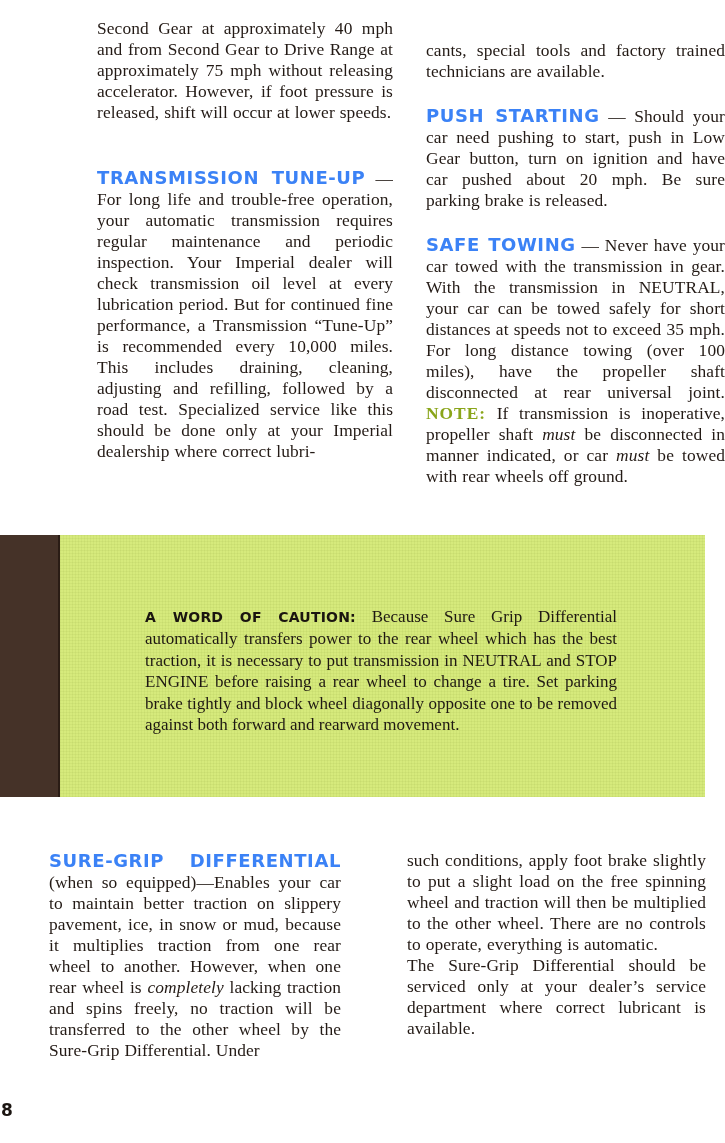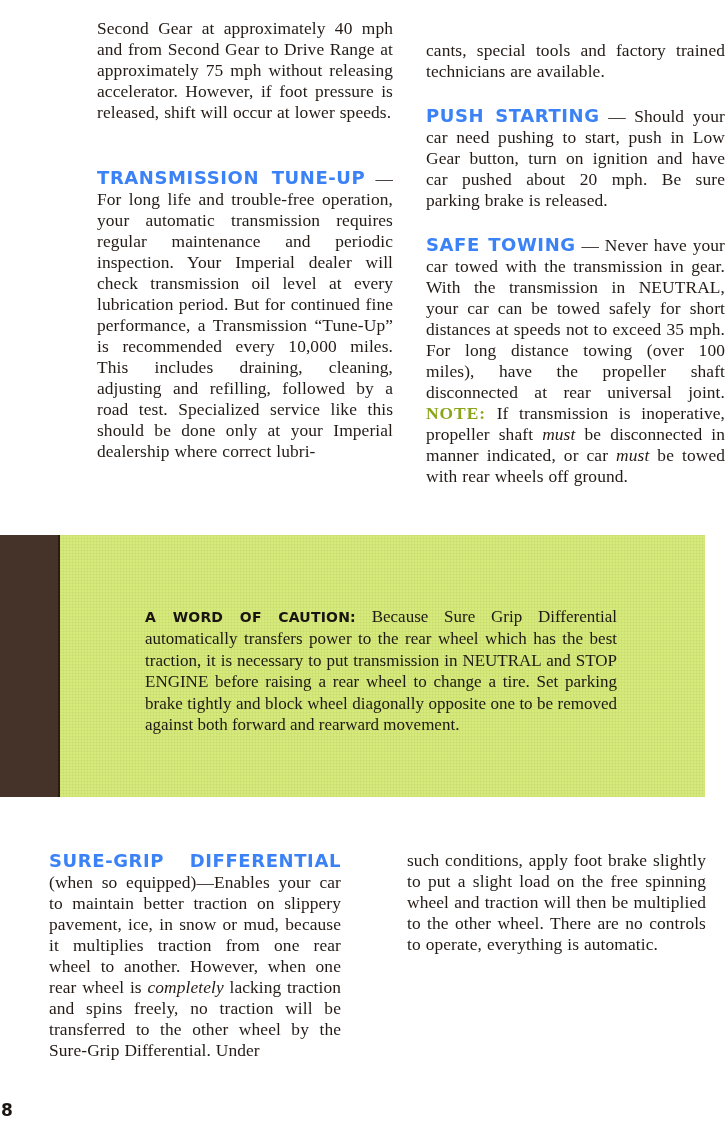--- a/index.html
+++ b/index.html
@@ -84,15 +84,16 @@
   <div class="caution-strip"></div>
   <p class="caution-text"><span class="caution-heading">A WORD OF CAUTION:</span><span> Because Sure Grip Differential automatically transfers power to the rear wheel which has the best traction, it is necessary to put transmission in NEUTRAL and STOP ENGINE before raising a rear wheel to change a tire. Set parking brake tightly and block wheel diagonally opposite one to be removed against both forward and rearward movement.</span></p>
 </div>
 
 <div class="col" id="col-bot-left">
   <p><span class="heading">SURE-GRIP DIFFERENTIAL</span><span> (when so equipped)—Enables your car to maintain better traction on slippery pavement, ice, in snow or mud, because it multiplies traction from one rear wheel to another. However, when one rear wheel is </span><em>completely</em><span> lacking traction and spins freely, no traction will be transferred to the other wheel by the Sure-Grip Differential. Under</span></p>
 </div>
 
 <div class="col" id="col-bot-right">
   <p>such conditions, apply foot brake slightly to put a slight load on the free spinning wheel and traction will then be multiplied to the other wheel. There are no controls to operate, everything is automatic.</p>
+  <p>The Sure-Grip Differential should be serviced only at your dealer’s service department where correct lubricant is available.</p>
 </div>
 
 <div class="page-number">8</div>
 
 </body></html>

